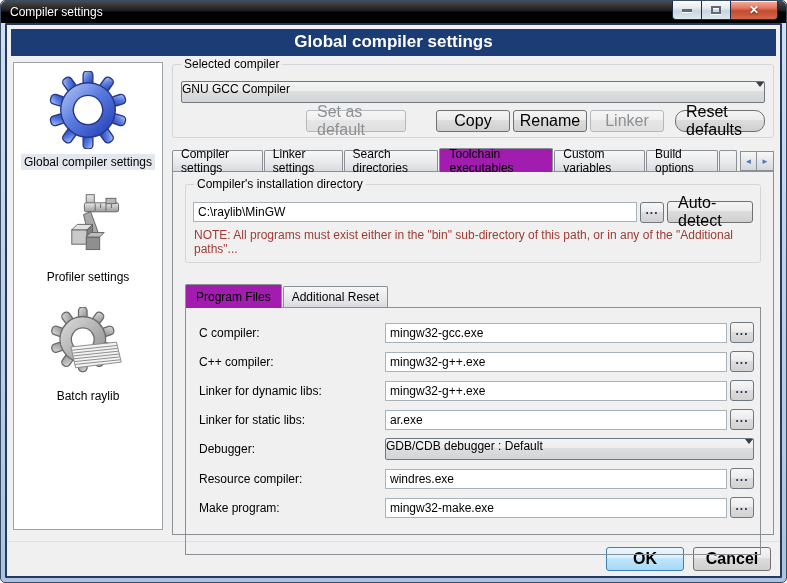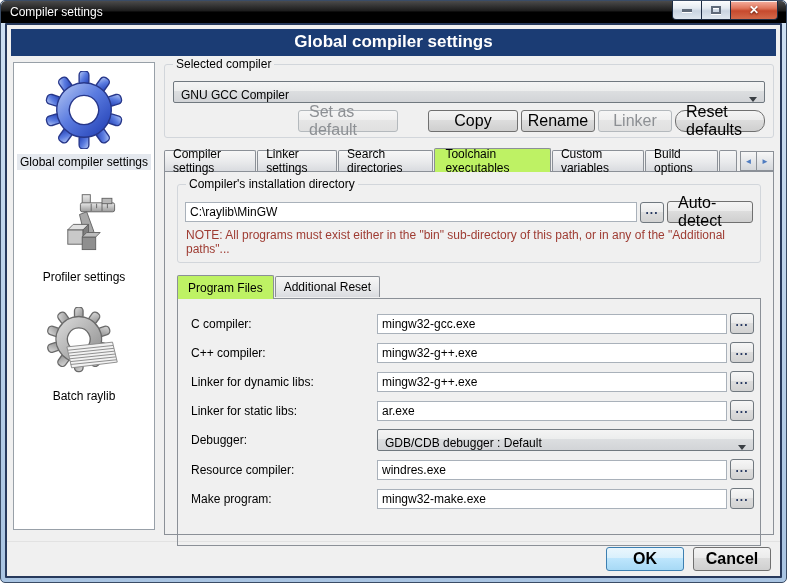--- a/index.html
+++ b/index.html
@@ -46,42 +46,42 @@
   
   .groupbox { position:relative; border:1px solid #d2d6db; border-radius:3px; }
   .legend { position:absolute; top:-8px; left:8px; background:#f0f0f0; padding:0 3px; }
 
   
   .content { flex:1; display:flex; flex-direction:column; }
 
   .grp-compiler { height:74px; margin-top:2px; padding:16px 8px 6px 8px; }
   .combo { height:22px; border:1px solid #70787f; border-radius:2px;
     background: linear-gradient(#f4f4f4,#eceded 45%,#dcdee0 46%,#d2d4d7);
-    display:flex; align-items:flex-end; padding:0 7px; cursor:default; }
+    display:flex; align-items:flex-start; padding:0 0; cursor:default; }
   .combo-text { flex:1; overflow:hidden; white-space:nowrap; }
   .combo-arrow { width:0; height:0; border-left:4px solid transparent; border-right:4px solid transparent;
     border-top:5px solid #3a3f44; margin-left:6px; }
 
   .btnrow { display:flex; margin-top:7px; gap:3px; }
   .btn { height:22px; border:1px solid #707070; border-radius:3px; padding:0 10px;
     background: linear-gradient(#f4f4f4,#ebebeb 45%,#dddddd 46%,#cfcfcf);
     font-size:16px; display:flex; align-items:center; justify-content:center; cursor:default; }
   .btn.disabled { border-color:#b4b9bd; color:#8d9094;
     background: linear-gradient(#f6f6f6,#efefef 45%,#e6e6e6 46%,#e0e0e0); }
   .btn.w-setdef { width:100px; margin-left:125px; }
-  .btn.w-copy { width:90px; margin-left:27px; }
+  .btn.w-copy { width:74px; margin-left:27px; }
   .btn.w-std { width:74px; }
   .btn.w-reset { width:90px; margin-left:auto;border-radius:10px; }
 
   
   .tabrow { display:flex; align-items:flex-end; margin-top:10px; position:relative; z-index:2; }
   .tab { height:21px; padding:0 8px; display:flex; align-items:center;
     background: linear-gradient(#f7f7f7,#e9eaec 55%,#d9dbdf);
     border:1px solid #8b9097; border-bottom:none; border-radius:2px 2px 0 0; margin-right:1px; cursor:default; }
-  .tab.active { height:24px; background:#bef264; margin-bottom:-1px; padding:0 10px; }
+  .tab.active { height:24px; background:#a21caf; margin-bottom:-1px; padding:0 10px; }
   .tab-sliver { width:9px; margin-left:auto; overflow:hidden; }
   .tabscroll { display:flex; margin-left:2px; }
   .tabscroll .sbtn { width:17px; height:20px; border:1px solid #8b9097;
     background: linear-gradient(#f7f7f7,#e3e5e8 55%,#d4d7db);
     display:flex; align-items:center; justify-content:center;
     font-size:8px; color:#4f7cc0; cursor:default; }
   .tabscroll .sbtn + .sbtn { border-left:none; }
 
   .tabpanel { border:1px solid #8b9097; background:#f0f0f0; height:364px; padding:12px 12px 0 12px; position:relative; z-index:1; }
 
@@ -91,21 +91,21 @@
   .textbox { height:20px; border:1px solid #a9b1ba; background:#fff; padding:0 4px;
     font-family:"Liberation Sans", sans-serif; font-size:12px; width:100%; }
   .browse { width:24px; height:21px; flex:none; border:1px solid #70787f; border-radius:3px;
     background: linear-gradient(#f6f6f6,#ececec 45%,#dedede 46%,#d2d2d2);
     color:#23355e; font-weight:bold; letter-spacing:1px;
     display:flex; align-items:center; justify-content:center; padding-bottom:4px; cursor:default; }
   .autodetect { width:86px; height:22px; flex:none; }
   .note { margin:5px 1px 1px 1px; color:#9e3b32; }
 
   
-  .subtabrow { display:flex; align-items:center; margin-top:12px; position:relative; z-index:2; }
+  .subtabrow { display:flex; align-items:flex-end; margin-top:21px; position:relative; z-index:2; }
   .subpanel { border:1px solid #8b9097; height:248px; padding:14px 6px 0 4px; }
 
   .fieldrow { display:flex; align-items:center; margin-bottom:8px;gap:23px; }
   .fieldlabel { width:172px; padding-left:9px; }
   .fieldctl { flex:1; display:flex; gap:3px; align-items:center; }
   .fieldctl .combo { flex:1; }
 
   
   .footer { position:absolute; left:0; right:0; bottom:0; height:35px; background:#f0f0f0;
     border-top:1px solid #e2e2e2; display:flex; align-items:center; justify-content:flex-end;

